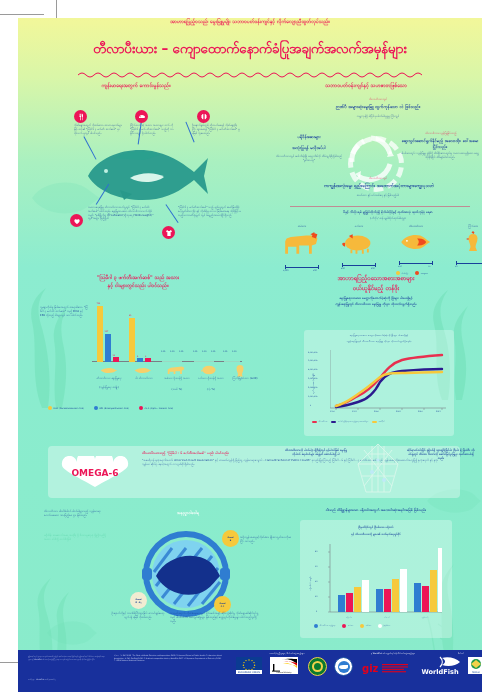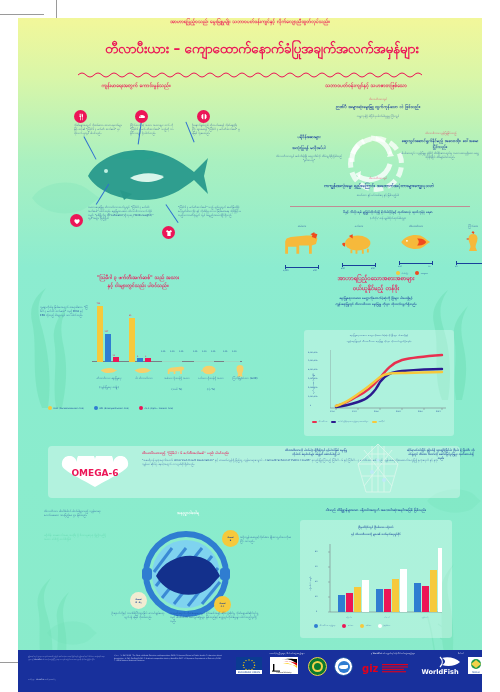--- a/index.html
+++ b/index.html
@@ -15,21 +15,21 @@
 
   
   .weed{position:absolute;opacity:.32;}
   .ghostfish{position:absolute;opacity:.22;}
 
   
   .t{position:absolute;color:#18409a;font-size:2.6px;line-height:1.45;letter-spacing:.1px;}
   .ttl{position:absolute;color:#ec1557;font-weight:bold;text-align:center;}
 
   
-  #hdr-title{left:0;width:464px;top:22px;font-size:13.5px;letter-spacing:-.2px;padding-left:12px;}
+  #hdr-title{left:0;width:464px;top:22px;font-size:13.5px;letter-spacing:-.2px;}
   #hdr-sub{left:0;width:464px;top:41px;font-size:5px;color:#ec1557;text-align:center;font-weight:bold;}
   .wavy{position:absolute;left:60px;top:53px;width:344px;height:7px;}
 
   .sechead{position:absolute;color:#ec1557;font-weight:bold;text-align:center;font-size:5.1px;}
 
   
   .callout{position:absolute;width:13px;height:13px;border-radius:50%;background:#ec1557;
            display:flex;align-items:center;justify-content:center;}
   .callout svg{width:8px;height:8px;}
   .lead{position:absolute;background:#2f6fd0;height:.7px;transform-origin:0 50%;}

